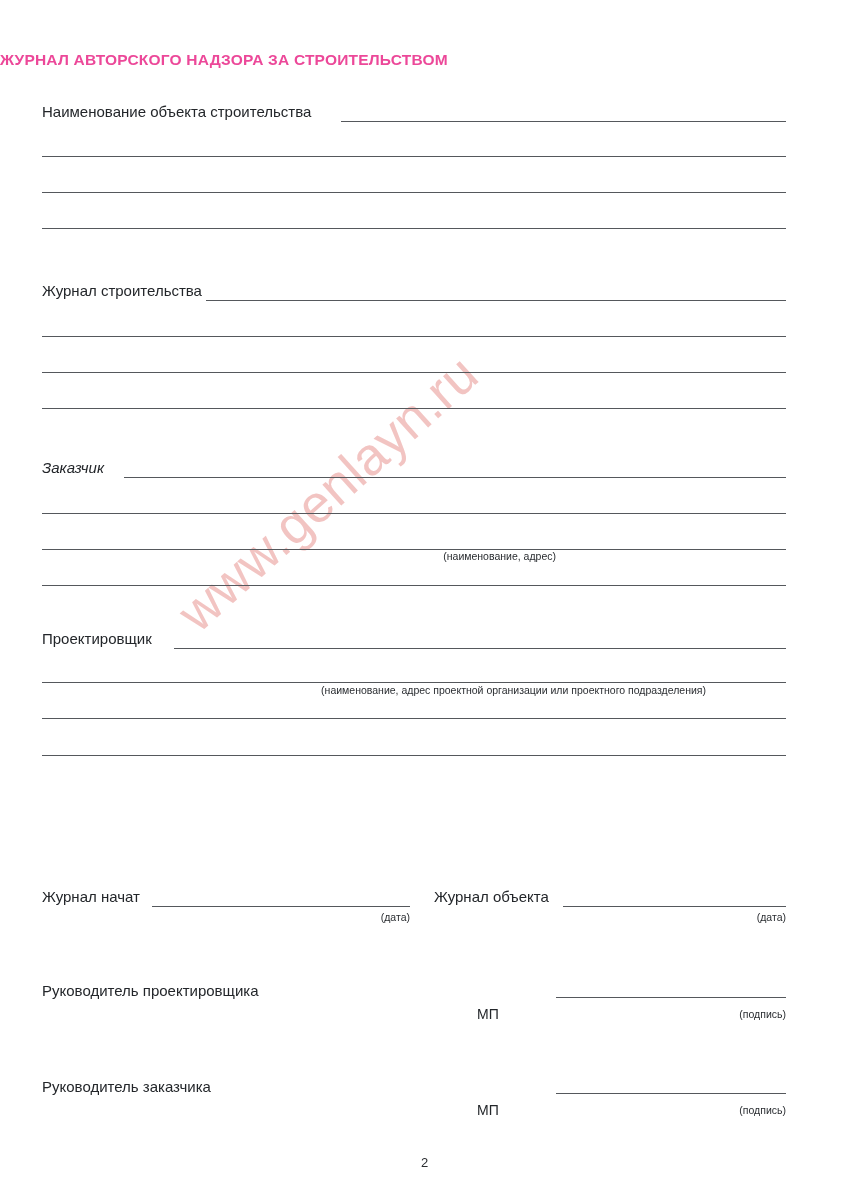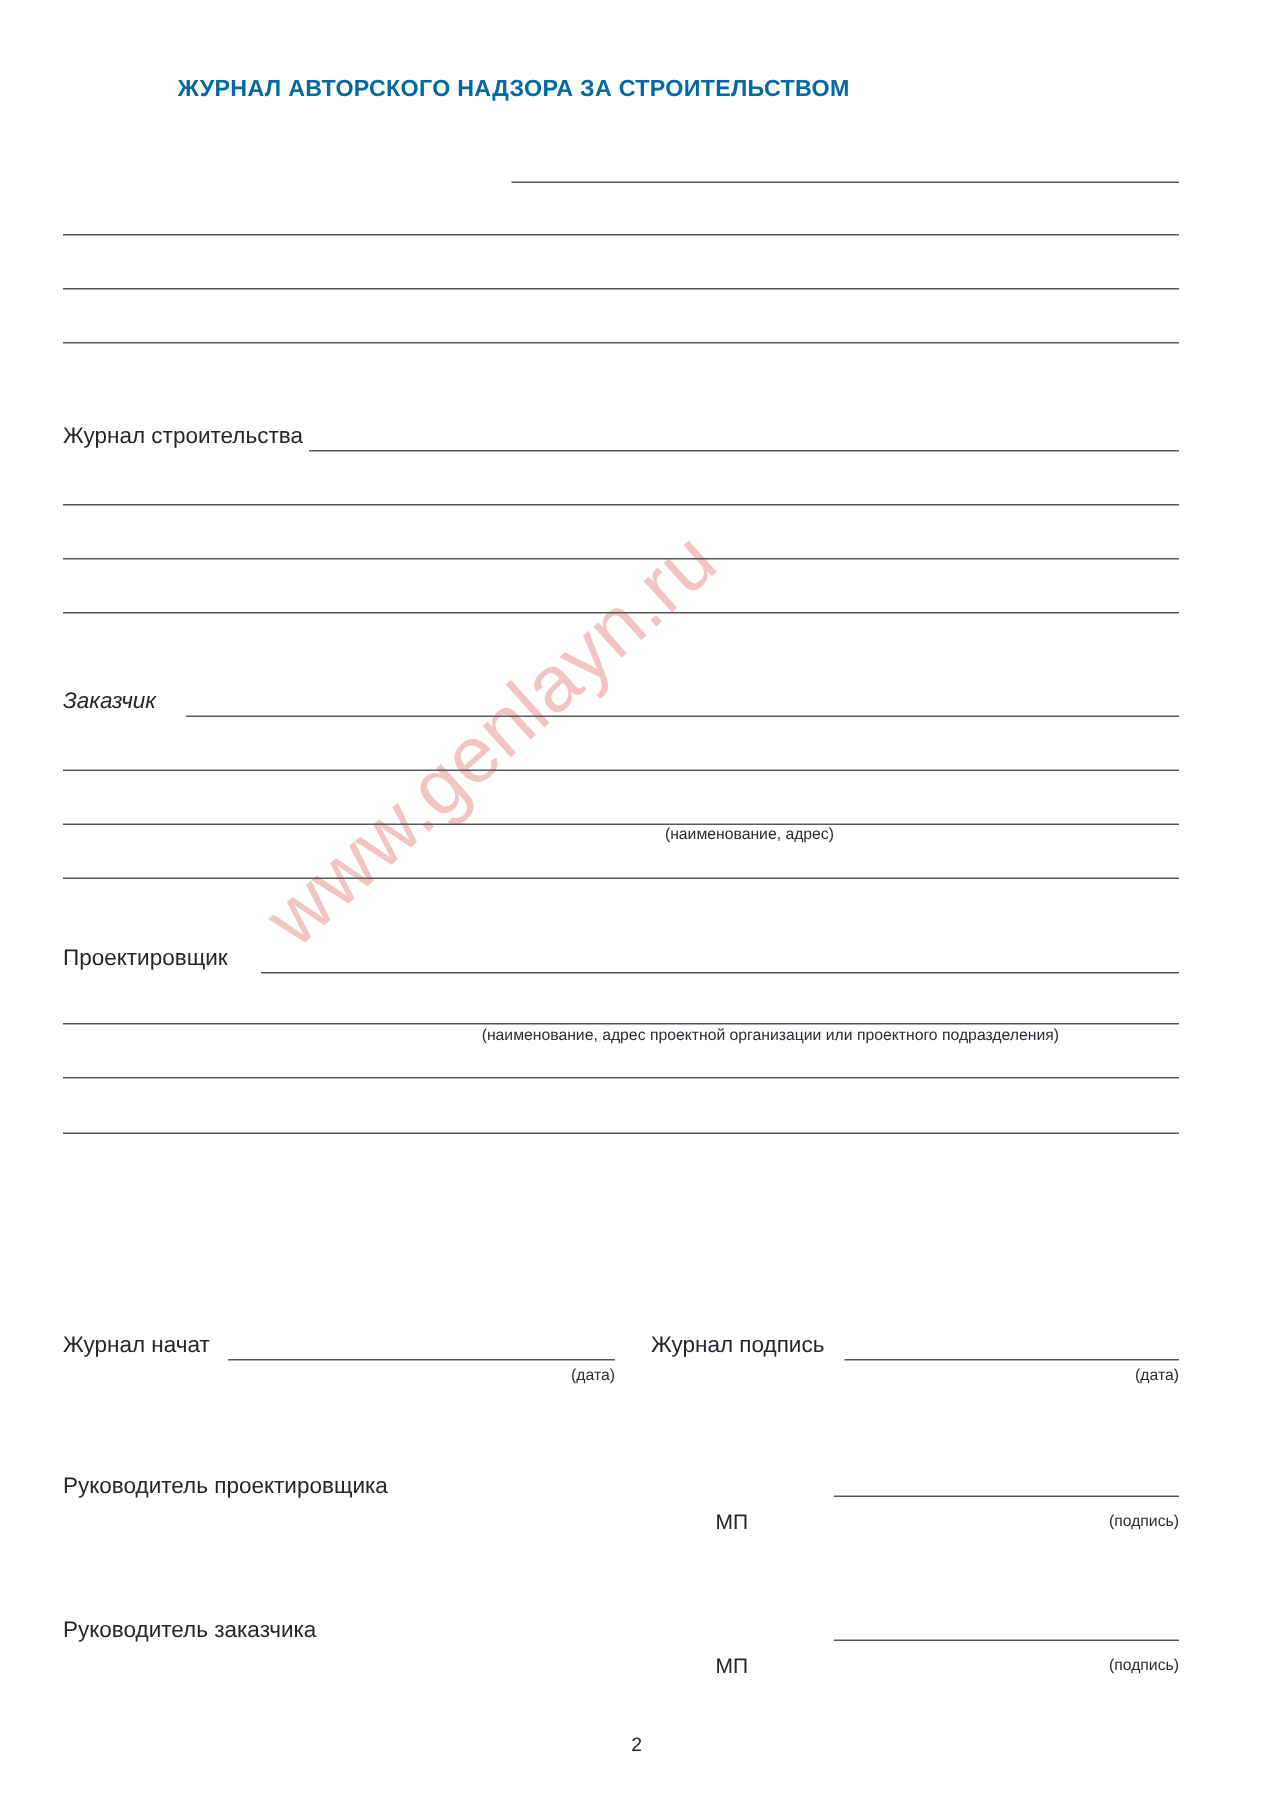--- a/index.html
+++ b/index.html
@@ -51,25 +51,24 @@
     width: 849px;
     height: 1200px;
     z-index: 10;
   }
 
   .title {
     position: absolute;
     left: 0;
     top: 51px;
     width: 685px;
-    text-align: center;
     font-size: 15.5px;
     font-weight: bold;
     letter-spacing: 0.2px;
-    color: #0369a1;
+    color: #ec4899;
   }
 
   .fld-label {
     position: absolute;
     font-size: 15px;
     font-weight: 400;
     color: #23262a;
     white-space: nowrap;
   }
 
@@ -109,20 +108,21 @@
 <div id="page">
 
   <div id="watermark">
     <div class="wm-text">www.genlayn.ru</div>
   </div>
 
   <div id="content">
 
     <div class="title">ЖУРНАЛ АВТОРСКОГО НАДЗОРА ЗА СТРОИТЕЛЬСТВОМ</div>
 
+    <div class="fld-label" style="left:42px; top:103px;">Наименование объекта строительства</div>
     <div class="rule" style="left:341px; top:121px; width:445px;"></div>
     <div class="rule" style="left:42px; top:156px; width:744px;"></div>
     <div class="rule" style="left:42px; top:192px; width:744px;"></div>
     <div class="rule" style="left:42px; top:228px; width:744px;"></div>
 
     <div class="fld-label" style="left:42px; top:282px;">Журнал строительства</div>
     <div class="rule" style="left:206px; top:300px; width:580px;"></div>
     <div class="rule" style="left:42px; top:336px; width:744px;"></div>
     <div class="rule" style="left:42px; top:372px; width:744px;"></div>
     <div class="rule" style="left:42px; top:408px; width:744px;"></div>
@@ -138,21 +138,21 @@
     <div class="rule" style="left:174px; top:648px; width:612px;"></div>
     <div class="rule" style="left:42px; top:682px; width:744px;"></div>
     <div class="caption" style="left:122px; top:684px; width:584px;">(наименование, адрес проектной организации или проектного подразделения)</div>
     <div class="rule" style="left:42px; top:718px; width:744px;"></div>
     <div class="rule" style="left:42px; top:755px; width:744px;"></div>
 
     <div class="fld-label" style="left:42px; top:888px;">Журнал начат</div>
     <div class="rule" style="left:152px; top:906px; width:258px;"></div>
     <div class="caption" style="left:152px; top:911px; width:258px;">(дата)</div>
 
-    <div class="fld-label" style="left:434px; top:888px;">Журнал подпись</div>
+    <div class="fld-label" style="left:434px; top:888px;">Журнал объекта</div>
     <div class="rule" style="left:563px; top:906px; width:223px;"></div>
     <div class="caption" style="left:563px; top:911px; width:223px;">(дата)</div>
 
     <div class="fld-label" style="left:42px; top:982px;">Руководитель проектировщика</div>
     <div class="rule" style="left:556px; top:997px; width:230px;"></div>
     <div class="mp" style="left:477px; top:1006px;">МП</div>
     <div class="caption" style="left:556px; top:1008px; width:230px;">(подпись)</div>
 
     <div class="fld-label" style="left:42px; top:1078px;">Руководитель заказчика</div>
     <div class="rule" style="left:556px; top:1093px; width:230px;"></div>

